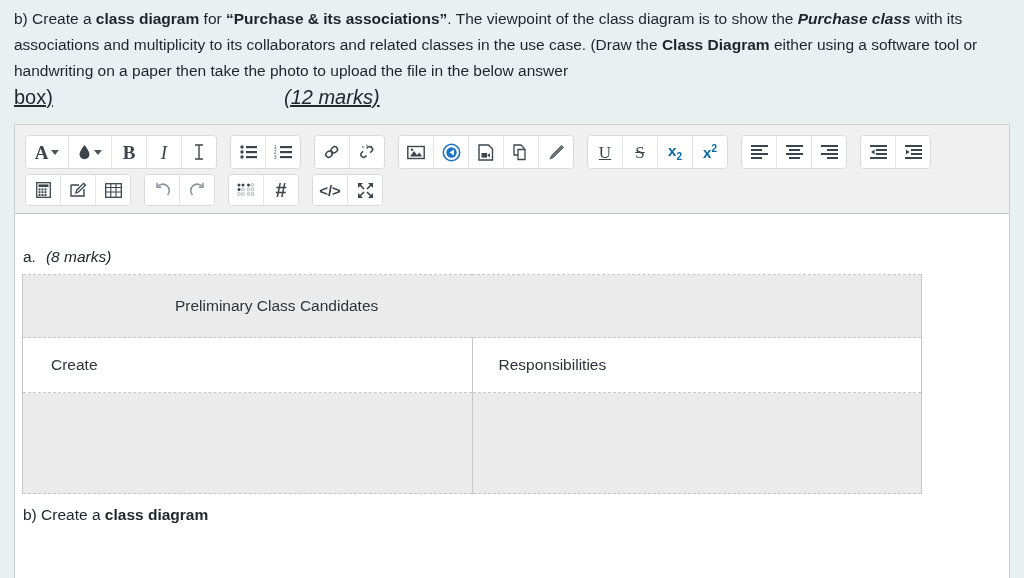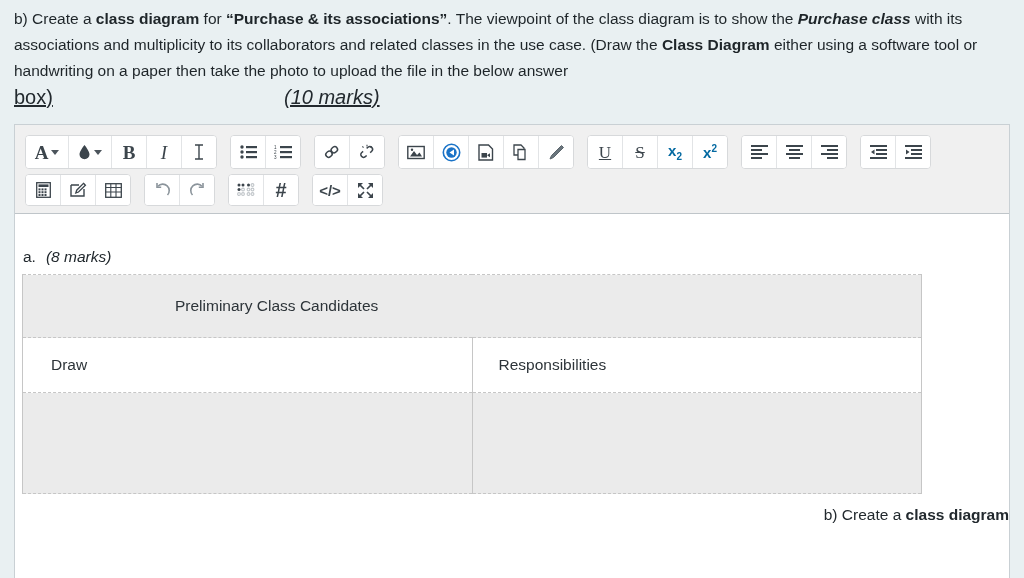--- a/index.html
+++ b/index.html
@@ -175,21 +175,20 @@
   }
   tr.r-cols td { background: #ffffff; height: 54px; }
   tr.r-cols td.c1 { padding-left: 28px; }
   tr.r-body td { background: #ebebeb; height: 100px; }
   .col-narrow { width: 140px; }
 
   .line-b {
     font-size: 15.5px;
     padding: 12px 0 0 8px;
     color: #22292e;
-    text-align: right;
   }
   .line-b .b { font-weight: bold; }
 
   .editor-footer {
     border-left: 1px solid #c9d0d4;
     border-right: 1px solid #c9d0d4;
     background: #ffffff;
     height: 46px;
     margin: 0 14px;
     width: 996px;
@@ -198,21 +197,21 @@
   }
 </style>
 </head>
 <body>
 
 <div class="question">
   <span>b) Create a </span><span class="b">class diagram</span><span> for </span><span class="b">“Purchase &amp; its associations”</span><span>. The viewpoint of the class diagram is to show the </span><span class="bi">Purchase class</span><span> with its associations and multiplicity to its collaborators and related classes in the use case.  (Draw the </span><span class="b">Class Diagram</span><span> either using a software tool or handwriting on a paper then take the photo to upload the file in the below answer</span>
 </div>
 <div class="marks-line">
   <span class="boxword">box)</span>
-  <span class="marks">(10 marks)</span>
+  <span class="marks">(12 marks)</span>
 </div>
 
 <div class="editor-wrap">
 
   <div class="toolbar">
 
     <div class="toolbar-row">
 
       <div class="btn-group">
         <div class="tbtn wide">
@@ -531,21 +530,21 @@
     <div class="line-a">
       <span class="label">a.</span><span class="marks">(8 marks)</span>
     </div>
 
     <table class="cls">
       <tbody>
           <tr class="r-head">
         <td colspan="2">Preliminary Class Candidates</td>
       </tr>
       <tr class="r-cols">
-        <td class="c1 col-narrow">Draw</td>
+        <td class="c1 col-narrow">Create</td>
         <td>Responsibilities</td>
       </tr>
       <tr class="r-body">
         <td class="col-narrow"></td>
         <td></td>
       </tr>
     </tbody>
       </table>
 
     <div class="line-b">

